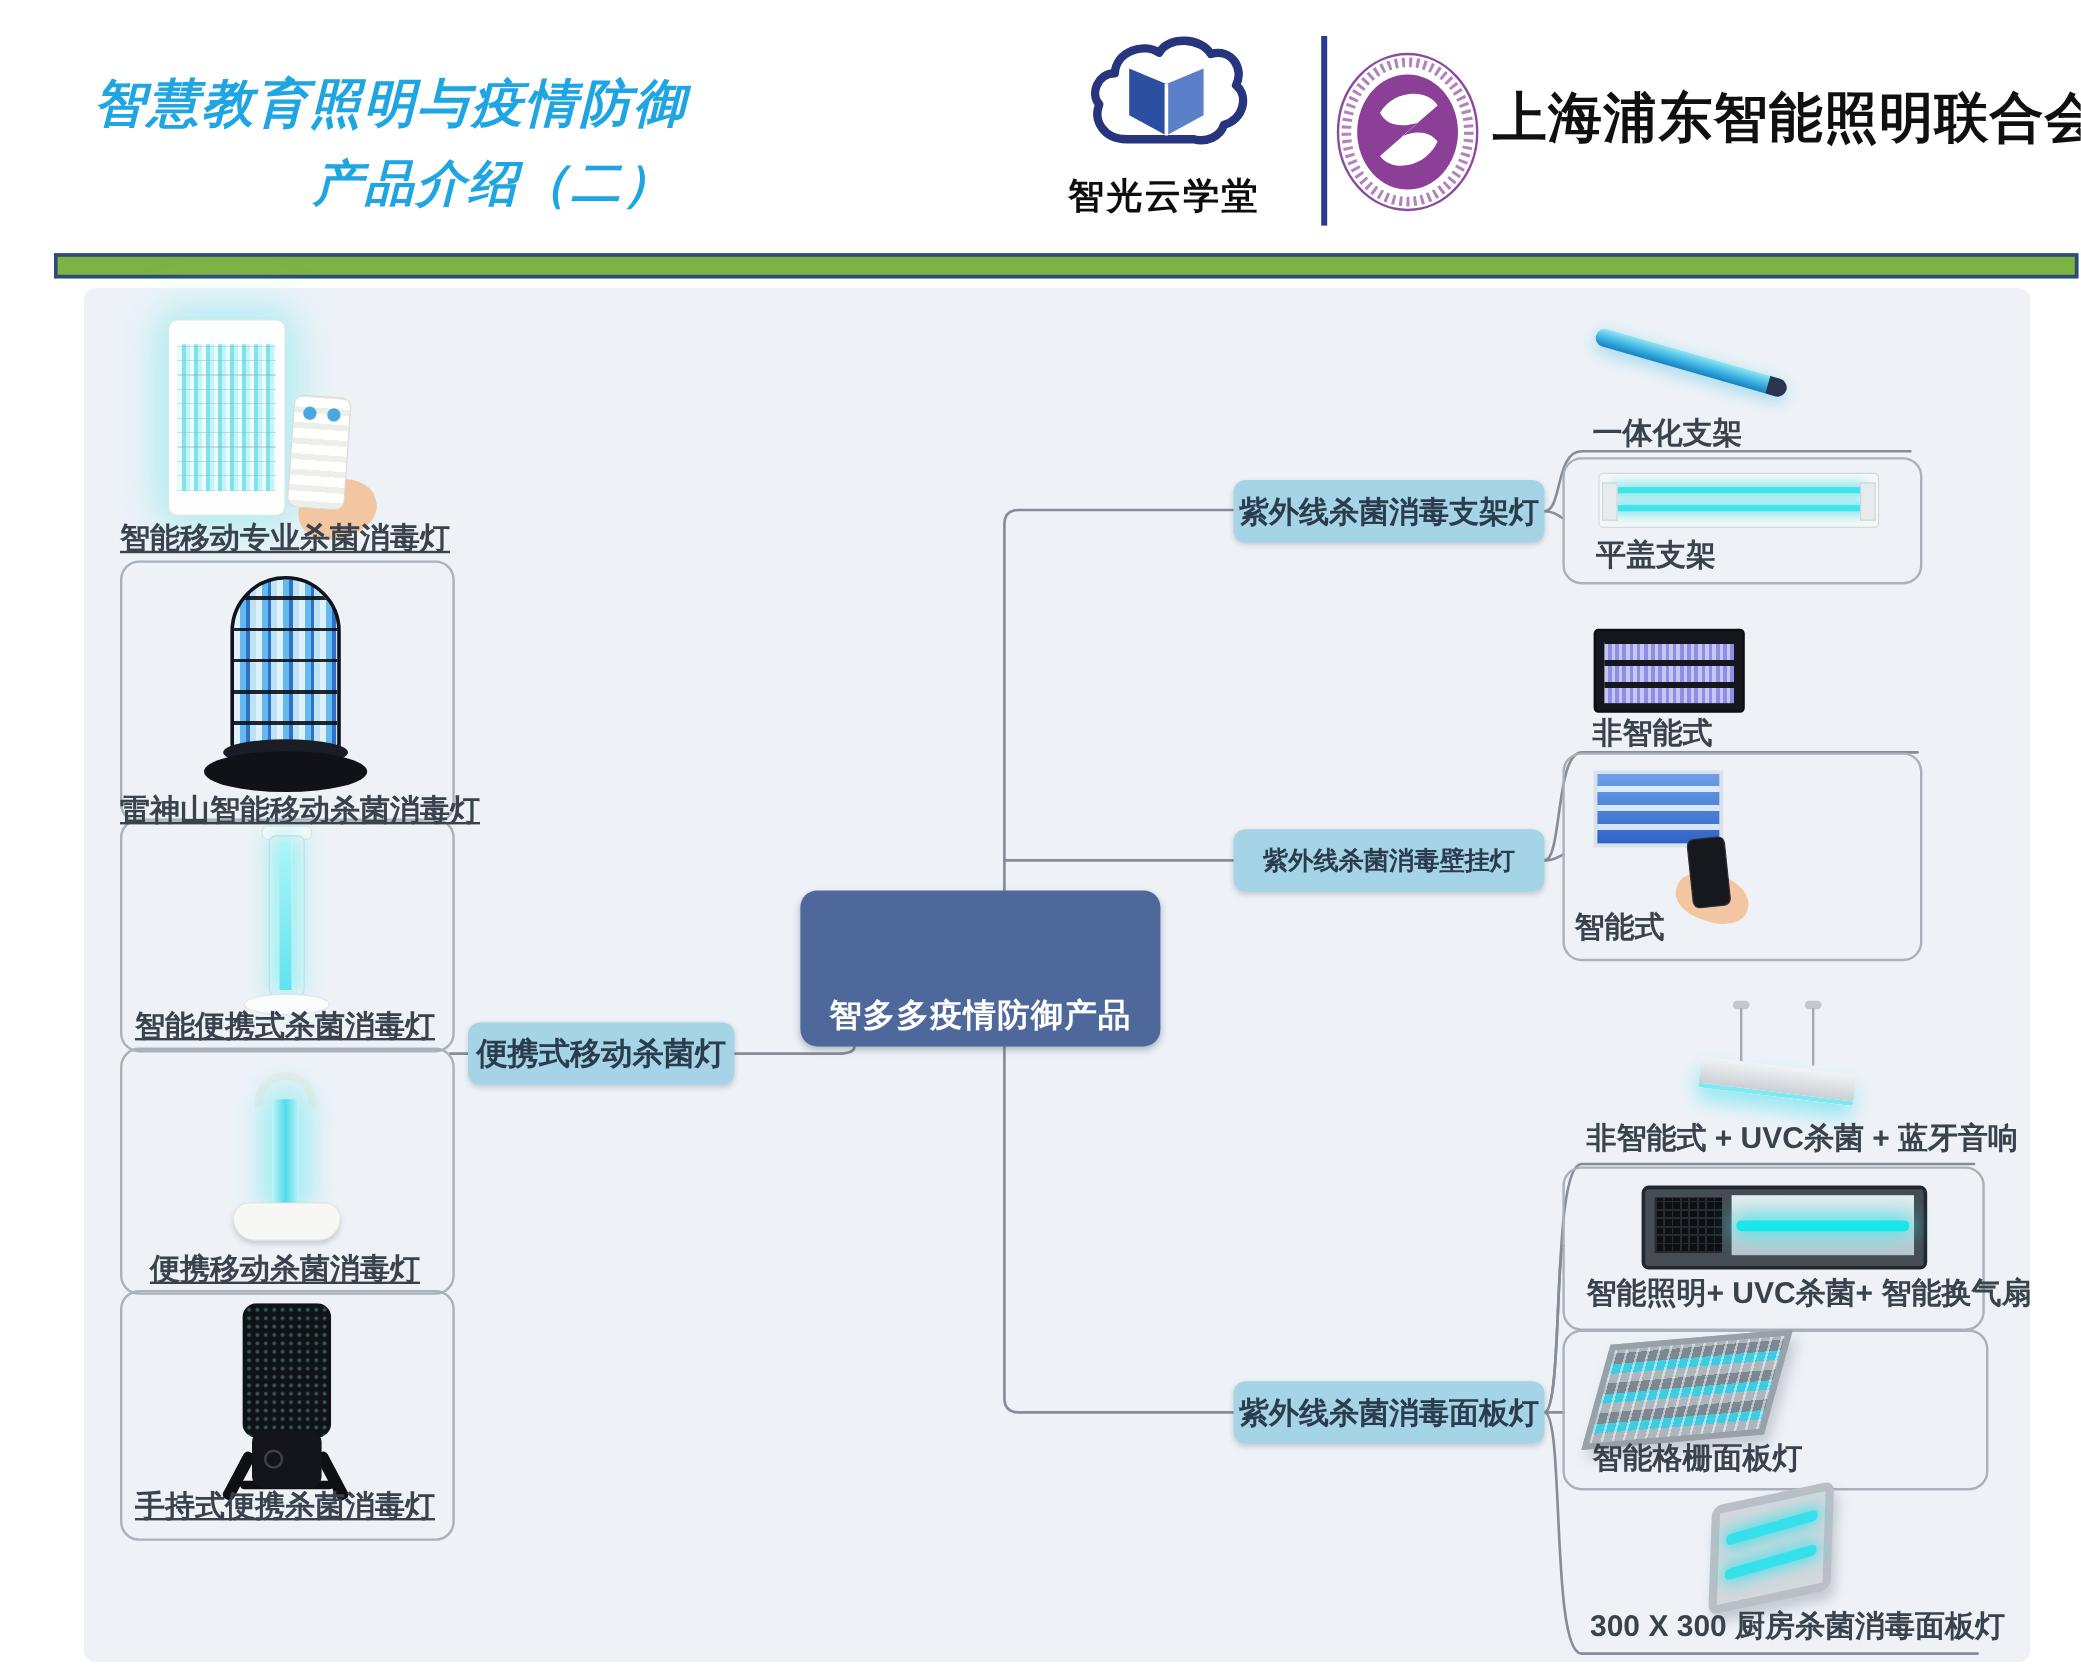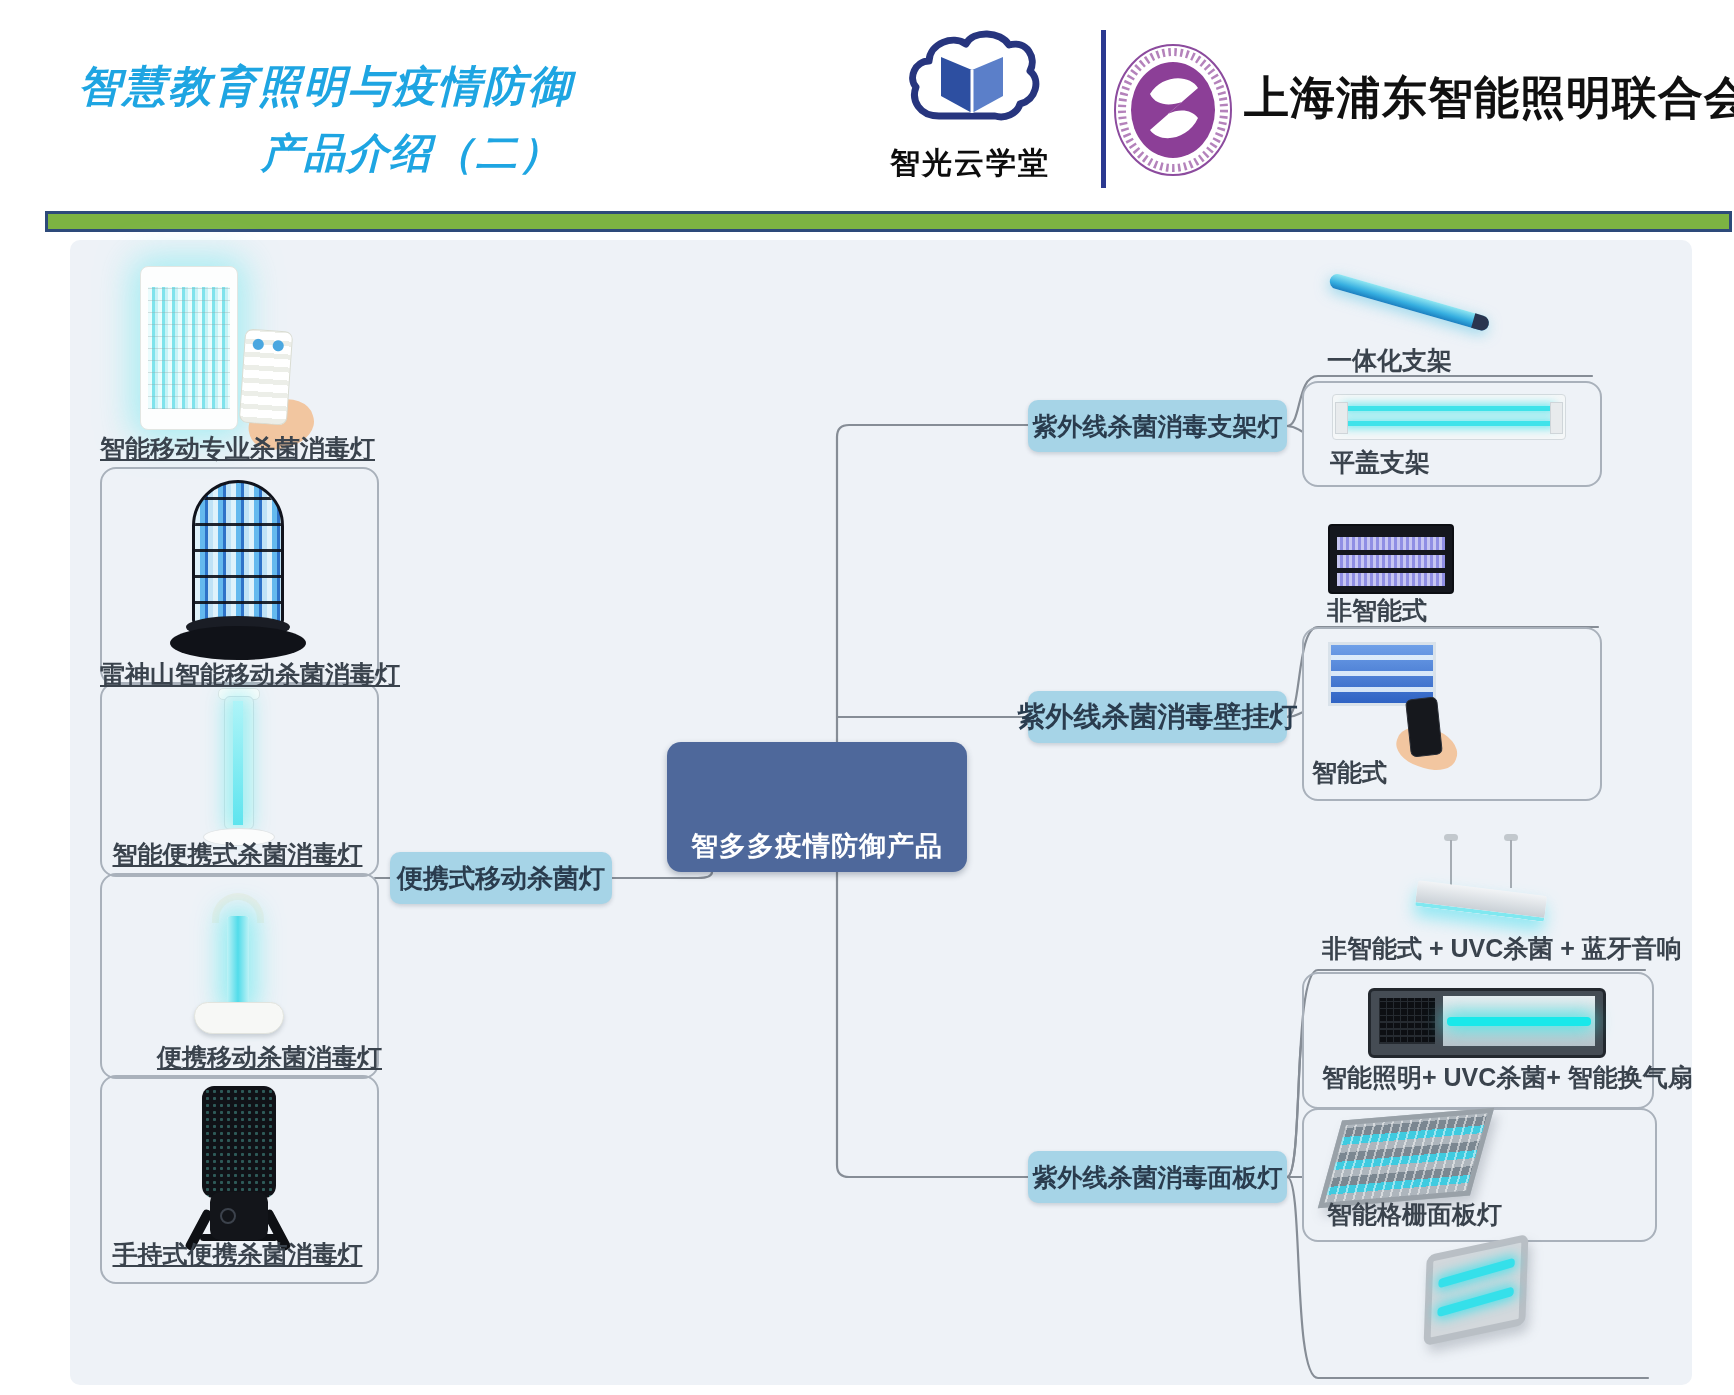--- a/index.html
+++ b/index.html
@@ -17,21 +17,21 @@
   #assoc-en{position:absolute;left:1245px;top:143px;font-size:19px;font-weight:bold;color:#101010;white-space:nowrap;}
 
   
   #panel{position:absolute;left:70px;top:240px;width:1622px;height:1145px;background:#eef2f7;border-radius:10px;}
   #wires{position:absolute;left:0;top:0;width:1734px;height:1395px;pointer-events:none;}
 
   
   .bnode{position:absolute;background:#a6d4e7;border-radius:10px;display:flex;align-items:center;justify-content:center;font-weight:bold;color:#2a3c4e;box-shadow:0 2px 4px rgba(40,60,80,.2);white-space:nowrap;}
   #node-left{left:390px;top:852px;width:222px;height:52px;font-size:26px;}
   #node-b1{left:1028px;top:400px;width:259px;height:52px;font-size:25px;}
-  #node-b2{left:1028px;top:691px;width:259px;height:52px;font-size:28px;}
+  #node-b2{left:1028px;top:691px;width:259px;height:52px;font-size:21px;}
   #node-b3{left:1028px;top:1151px;width:259px;height:52px;font-size:25px;}
   #node-center{position:absolute;left:667px;top:742px;width:300px;height:130px;background:#4e689b;border-radius:14px;box-shadow:0 3px 6px rgba(30,45,70,.3);}
   #vw-strip{position:absolute;left:22px;top:15px;width:256px;height:62px;background:#fff;display:flex;align-items:center;justify-content:center;gap:6px;}
   .vw-mark{position:relative;width:38px;height:42px;border:7px solid #8d9296;border-right-color:transparent;border-radius:50%;transform:rotate(18deg);box-sizing:border-box;}
   .vw-mark::after{content:"";position:absolute;left:11px;top:3px;width:9px;height:24px;background:#67b82c;transform:skewX(-20deg);}
   .vw-word{font-size:34px;font-weight:900;font-style:italic;color:#8d9296;letter-spacing:1px;}
   .vw-box{background:#67b82c;color:#fff;font-size:21px;font-weight:bold;padding:3px 5px;border-radius:3px;letter-spacing:1px;}
   .vw-reg{font-size:14px;color:#8d9296;align-self:flex-start;margin-top:2px;}
   #center-label{position:absolute;left:0;top:86px;width:100%;text-align:center;color:#fff;font-weight:bold;font-size:27px;letter-spacing:1px;}
 
@@ -178,21 +178,21 @@
   <div class="abs img-port-base"></div>
   <div class="abs img-hh-legl"></div>
   <div class="abs img-hh-legr"></div>
   <div class="abs img-hh-foot"></div>
   <div class="abs img-hh-head"></div>
   <div class="abs img-hh-body"></div>
 
   <div class="cap center" style="left:100px;top:432px;width:275px;">智能移动专业杀菌消毒灯</div>
   <div class="cap center" style="left:100px;top:658px;width:275px;">雷神山智能移动杀菌消毒灯</div>
   <div class="cap center" style="left:100px;top:838px;width:275px;">智能便携式杀菌消毒灯</div>
-  <div class="cap center" style="left:100px;top:1041px;width:275px;padding-left:32px;">便携移动杀菌消毒灯</div>
+  <div class="cap center" style="left:100px;top:1041px;width:275px;">便携移动杀菌消毒灯</div>
   <div class="cap center" style="left:100px;top:1238px;width:275px;">手持式便携杀菌消毒灯</div>
 
   <div class="bnode" id="node-left">便携式移动杀菌灯</div>
 
   <div id="node-center">
     <div id="center-label">智多多疫情防御产品</div>
   </div>
 
   <div class="bnode" id="node-b1">紫外线杀菌消毒支架灯</div>
   <div class="bnode" id="node-b2">紫外线杀菌消毒壁挂灯</div>
@@ -231,14 +231,15 @@
   </div>
   <div class="cap" style="left:1322px;top:1061px;">智能照明+ UVC杀菌+ 智能换气扇</div>
 
   <div class="abs img-louver"></div>
   <div class="cap" style="left:1327px;top:1198px;">智能格栅面板灯</div>
 
   <div class="abs img-kitchen">
     <div class="t1"></div>
     <div class="t2"></div>
   </div>
+  <div class="cap" style="left:1325px;top:1338px;">300 X 300 厨房杀菌消毒面板灯</div>
 
 </div>
 
 </body></html>

